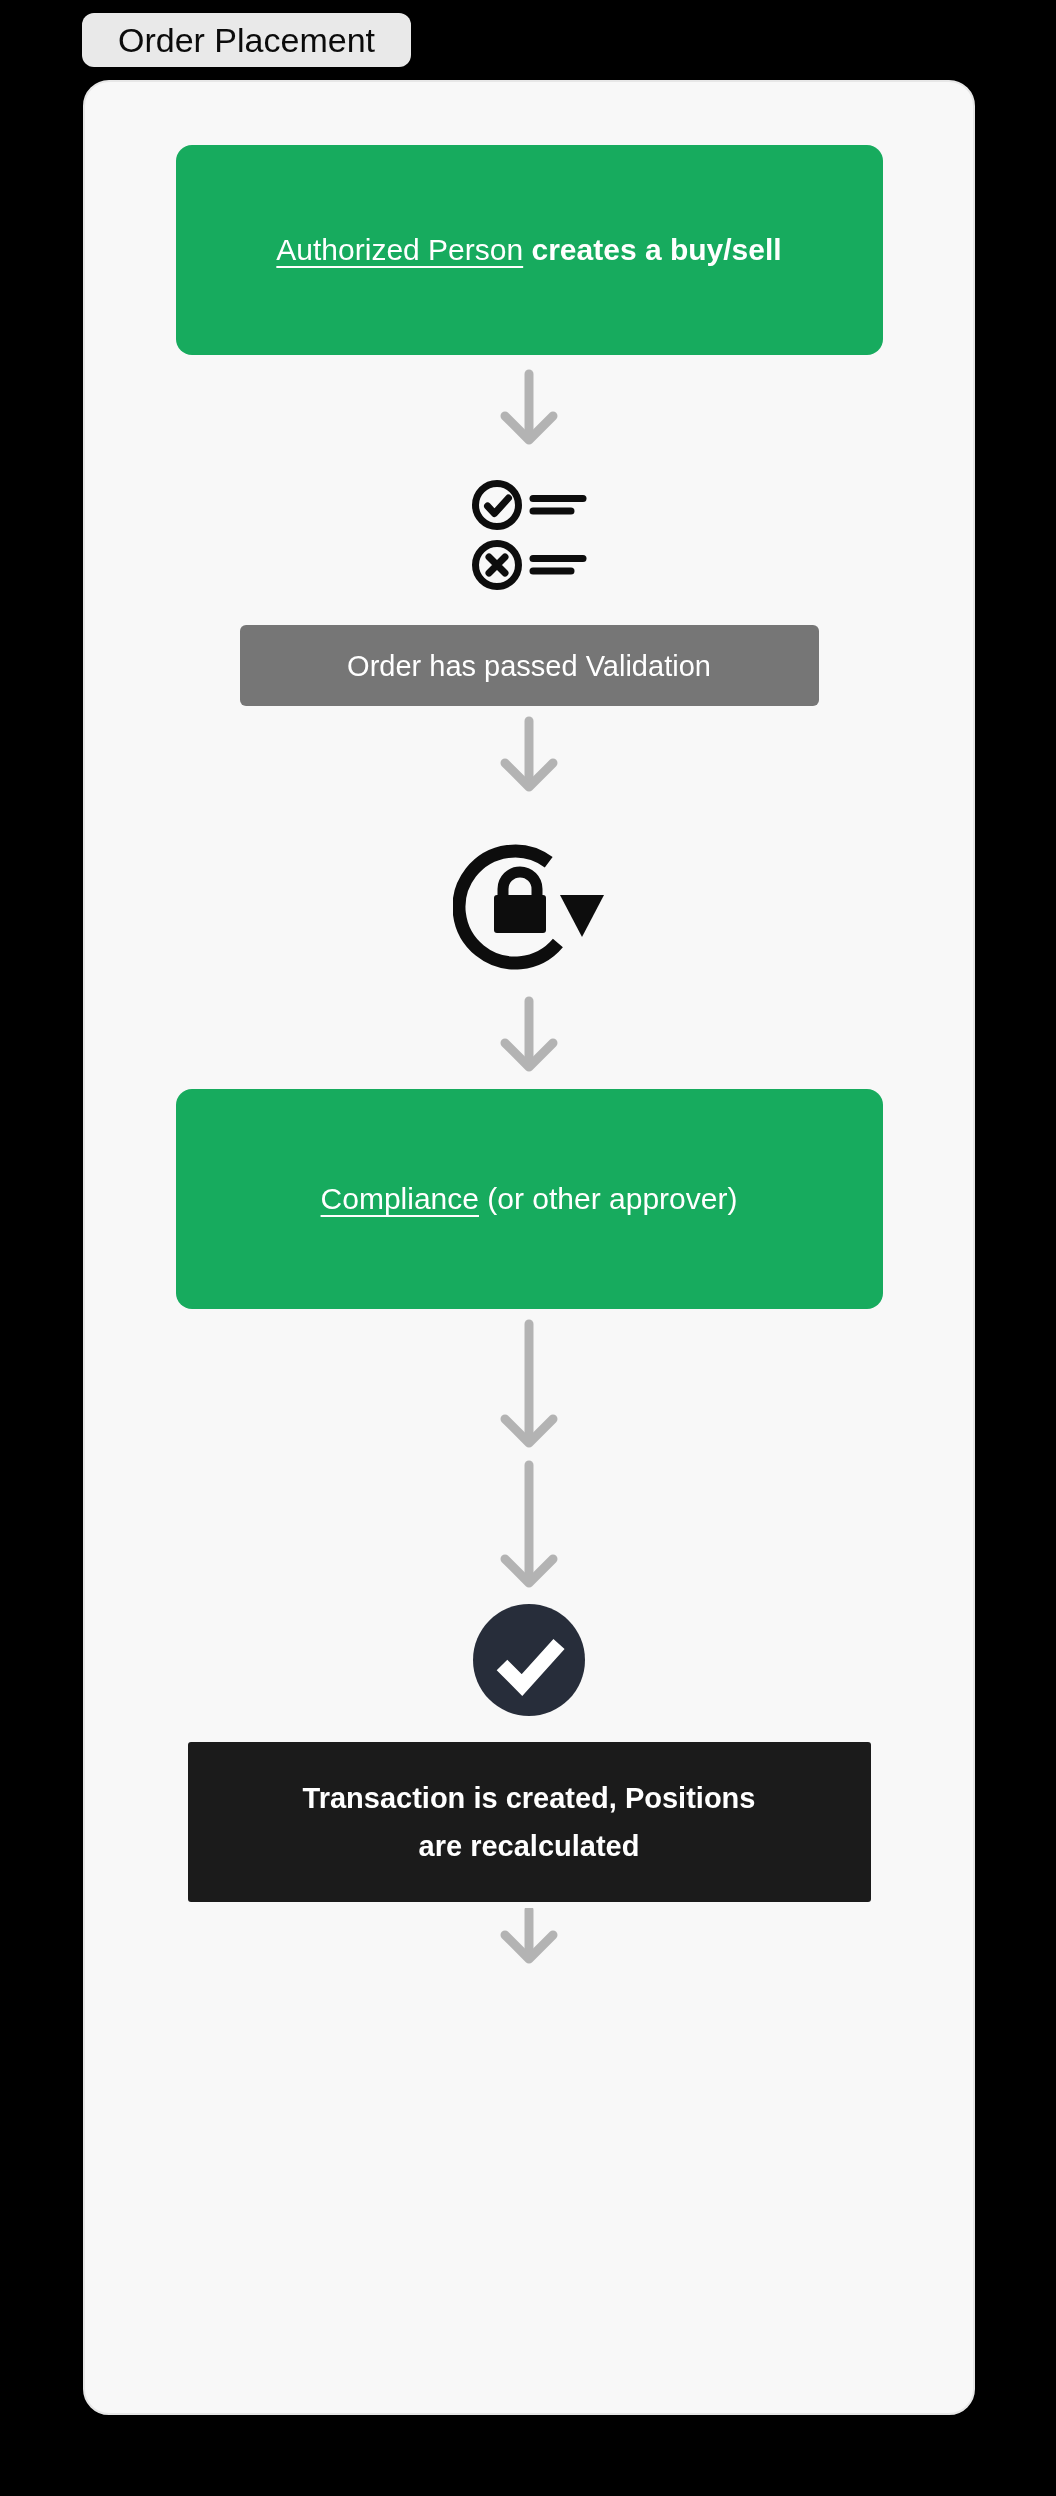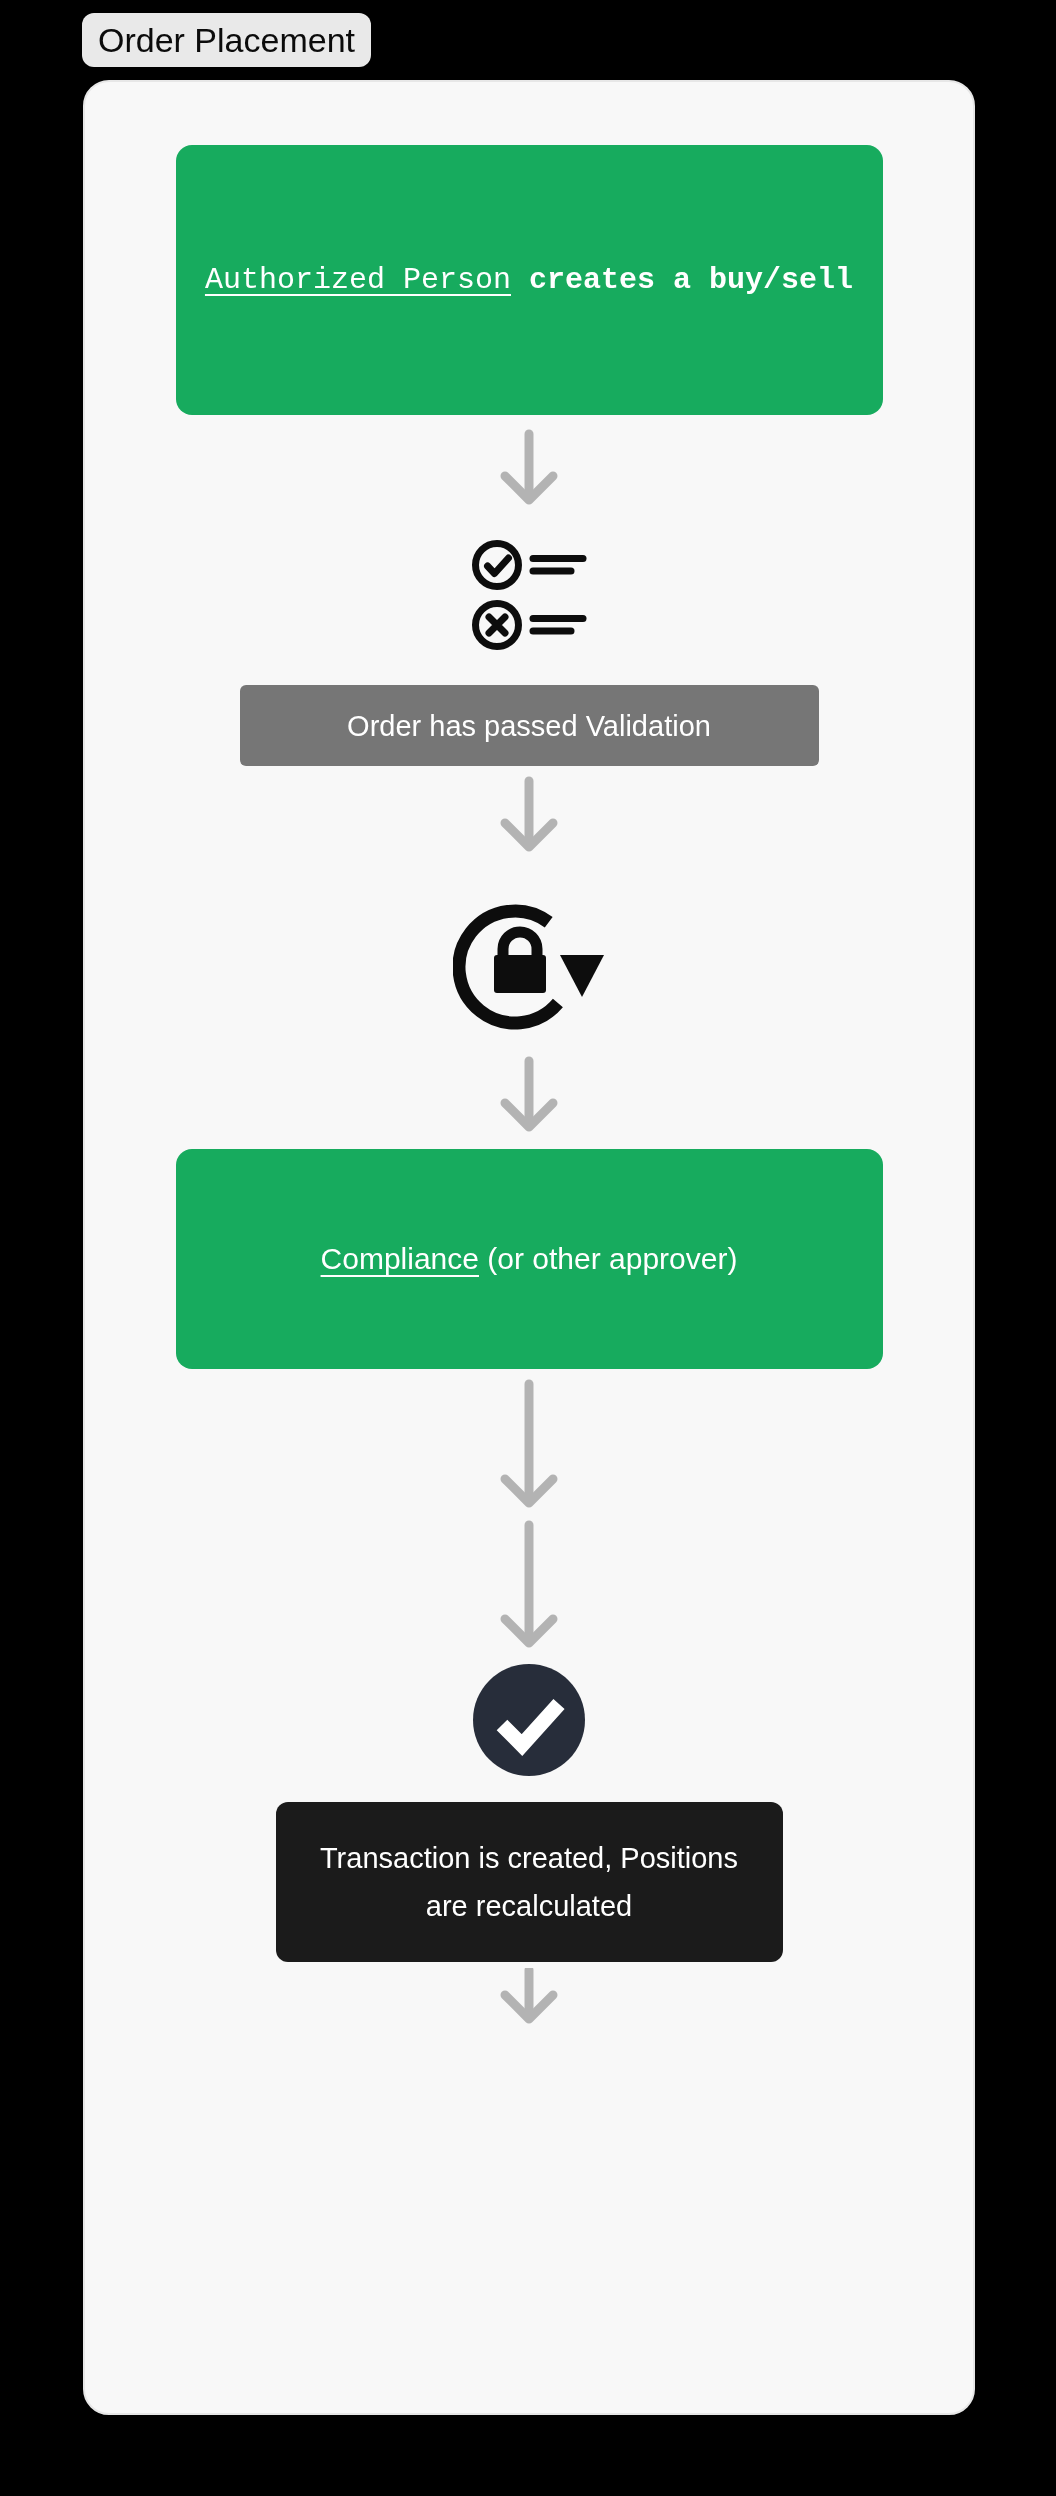--- a/index.html
+++ b/index.html
@@ -5,21 +5,21 @@
   html,body{margin:0;padding:0;}
   body{
     width:1056px;height:2496px;position:relative;
     background:var(--page-bg,#000);
     font-family:"Liberation Sans","DejaVu Sans",sans-serif;
     -webkit-font-smoothing:antialiased;
   }
   .badge{
     position:absolute;left:82px;top:13px;height:54px;
     display:flex;align-items:center;
-    padding:0 16px;border-radius:12px;
+    padding:0 36px;border-radius:12px;
     background:var(--badge-bg,#e9e9e9);
     color:var(--badge-text,#0b0b0b);
     font-size:34px;line-height:54px;white-space:nowrap;
   }
   .card{
     position:absolute;left:83px;top:80px;width:892px;height:2335px;
     background:var(--card-bg,#f8f8f8);
     border:2px solid var(--card-border,#e7e7e7);
     box-sizing:border-box;
     border-radius:26px;
@@ -28,34 +28,34 @@
   }
   .box{
     box-sizing:border-box;
     display:flex;flex-direction:column;justify-content:center;align-items:center;
     text-align:center;color:#fff;
   }
   .green{
     width:707px;background:var(--green,#17ab5e);border-radius:16px;
     font-size:30px;line-height:48px;
   }
-  .g1{margin-top:63px;height:270px;font-family:Liberation Mono, monospace;}
+  .g1{margin-top:63px;height:210px;}
   .g2{margin-top:13px;height:220px;}
   .g3{margin-top:6px;height:221px;}
   .graybox{
     width:579px;height:81px;margin:0;
     background:var(--gray,#767676);border-radius:6px;
     font-size:29px;line-height:44px;
   }
   .gb1{margin-top:32px;}
   .gb2{margin-top:26px;}
   .darkbox{
-    width:507px;height:160px;margin-top:26px;
-    background:var(--dark,#1b1b1b);border-radius:12px;
-    font-size:29px;line-height:48px;
+    width:683px;height:160px;margin-top:26px;
+    background:var(--dark,#1b1b1b);border-radius:3px;
+    font-size:29px;line-height:48px;font-weight:bold;
   }
   .line{display:block;}
   .bold{font-weight:bold;}
   .reg{font-weight:normal;}
   .link{
     font-weight:normal;text-decoration:underline;
     text-decoration-thickness:2px;text-underline-offset:6px;cursor:pointer;
   }
   .arrow{display:block;color:var(--arrow,#b3b3b3);}
   .a1{margin-top:14px;}

